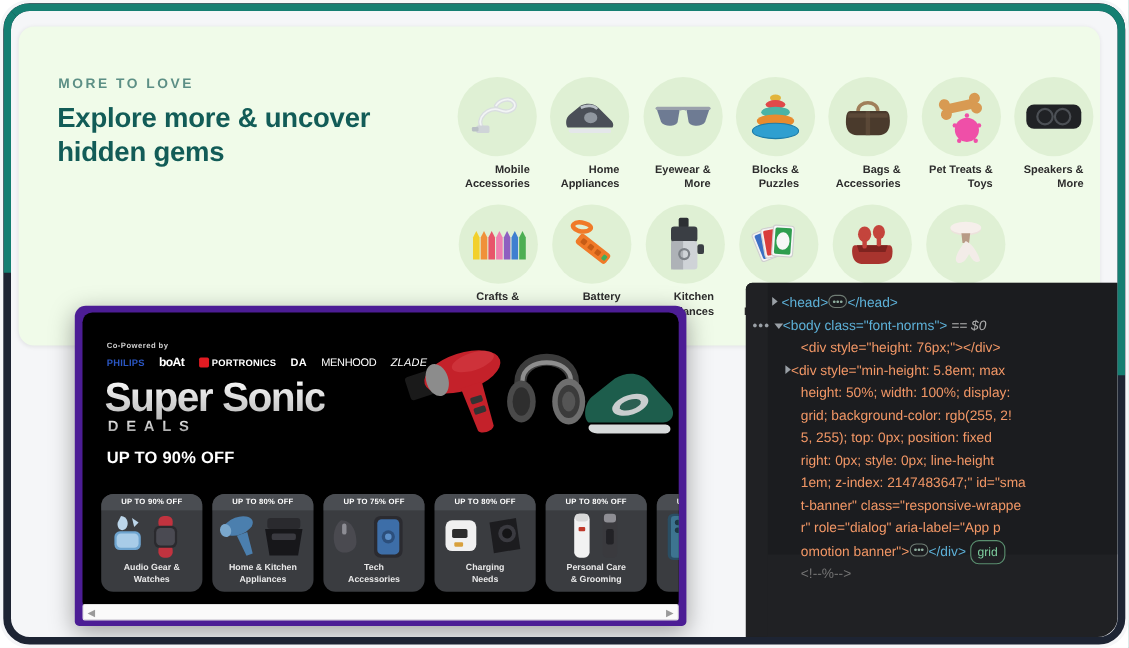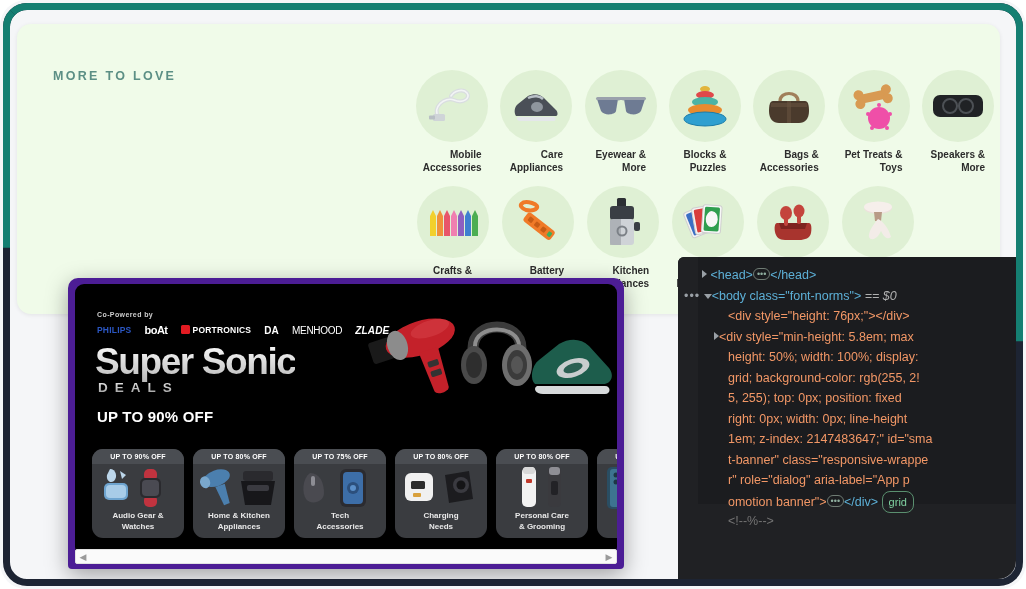--- a/index.html
+++ b/index.html
@@ -133,21 +133,21 @@
     position: absolute; left: 22px; top: 40px;
     display: flex; align-items: center; gap: 13px;
   }
   .brand { font-size: 8.5px; font-weight: 800; letter-spacing: .2px; white-space: nowrap; }
   .b-philips { color: #2b57c4; }
   .b-boat { color: #ffffff; font-size: 11px; font-weight: 700; letter-spacing: -.5px;}
   .b-portronics { color: #ffffff; display:flex; align-items:flex-start; gap:3px; }
   .b-portronics .sq { width:9px;height:9px;background:#e21b22;border-radius:1.5px;display:inline-block; }
   .b-da { color: #ffffff; font-size: 10px; font-weight: 800; }
   .b-menhood { color: #ffffff; font-size: 10px; font-weight: 400; letter-spacing:-.3px;}
-  .b-zlade { color: #ffffff; font-size: 10px; font-weight: 700; font-style: italic; }
+  .b-zlade { color: #ffffff; font-size: 10px; font-weight: 400; font-style: italic; }
 
   .hero-title {
     position: absolute; left: 20px; top: 58px;
     font-size: 37px; font-weight: 800; letter-spacing: -1.4px;
     background: linear-gradient(180deg,#ffffff 0%,#b9b9b9 100%);
     -webkit-background-clip: text; background-clip: text; color: transparent;
     line-height: 40px;
   }
   .hero-sub {
     position: absolute; left: 23px; top: 96px;
@@ -245,20 +245,21 @@
 </head>
 <body>
 
 <div id="frame">
 
   <div id="page">
 
     <section id="more-to-love">
 
       <div class="eyebrow">MORE TO LOVE</div>
+      <h2 class="headline">Explore more &amp; uncover hidden gems</h2>
 
       <div id="cat-grid">
         <div class="cat-row row1">
 
           <div class="cat">
             <div class="cat-circle">
               <svg width="50" height="44" viewBox="0 0 50 44">
                 <path d="M12 33 C4 24, 18 12, 27 16 C36 20, 44 14, 40 9 C36 4, 27 7, 24 12" fill="none" stroke="#d9dde0" stroke-width="4" stroke-linecap="round"></path>
                 <path d="M12 33 C4 24, 18 12, 27 16 C36 20, 44 14, 40 9 C36 4, 27 7, 24 12" fill="none" stroke="#f2f4f5" stroke-width="1.6" stroke-linecap="round"></path>
                 <rect x="6" y="30" width="12" height="7" rx="1.5" fill="#cfd4d8"></rect>
@@ -271,21 +272,21 @@
 
           <div class="cat">
             <div class="cat-circle">
               <svg width="52" height="40" viewBox="0 0 52 40">
                 <path d="M6 30 L46 30 C48 30 48 26 46 24 L34 12 C30 8 24 7 18 10 L8 18 C4 21 4 27 6 30 Z" fill="#4a4f57"></path>
                 <path d="M8 31 L44 31 C46 31 46 35 44 35 L10 35 C7 35 6 32 8 31 Z" fill="#e4e7ea"></path>
                 <ellipse cx="27" cy="21" rx="6" ry="5" fill="#8f969e"></ellipse>
                 <path d="M18 12 C24 9 30 10 33 13" stroke="#b9c0c7" stroke-width="2.5" fill="none"></path>
               </svg>
             </div>
-            <div class="cat-label">Care
+            <div class="cat-label">Home
 Appliances</div>
           </div>
 
           <div class="cat">
             <div class="cat-circle">
               <svg width="54" height="30" viewBox="0 0 54 30">
                 <path d="M3 8 L24 8 L22 20 C21 24 10 25 7 20 Z" fill="#5f6a8a" opacity=".88"></path>
                 <path d="M30 8 L51 8 L47 20 C44 25 33 24 32 20 Z" fill="#5f6a8a" opacity=".88"></path>
                 <rect x="2" y="6" width="50" height="3" rx="1.5" fill="#9aa1ac"></rect>
                 <path d="M24 9 C26 7 28 7 30 9" stroke="#9aa1ac" stroke-width="2.2" fill="none"></path>
@@ -658,21 +659,21 @@
 
         <div class="dl"><span class="dots3">•••</span> <span class="tri tri-d"></span><span class="tok-tag">&lt;body class="font-norms"&gt;</span> <span class="tok-dollar">== $0</span></div>
 
         <div class="dl"><span style="padding-left:44px"></span><span class="tok-val">&lt;div style="height: 76px;"&gt;&lt;/div&gt;</span></div>
 
         <div class="dl"><span style="padding-left:30px"></span><span class="tri tri-r"></span><span class="tok-val">&lt;div style="min-height: 5.8em; max</span></div>
 
         <div class="dl"><span style="padding-left:44px"></span><span class="tok-val">height: 50%; width: 100%; display:</span></div>
         <div class="dl"><span style="padding-left:44px"></span><span class="tok-val">grid; background-color: rgb(255, 2!</span></div>
         <div class="dl"><span style="padding-left:44px"></span><span class="tok-val">5, 255); top: 0px; position: fixed</span></div>
-        <div class="dl"><span style="padding-left:44px"></span><span class="tok-val">right: 0px; width: 0px; line-height</span></div>
+        <div class="dl"><span style="padding-left:44px"></span><span class="tok-val">right: 0px; style: 0px; line-height</span></div>
         <div class="dl"><span style="padding-left:44px"></span><span class="tok-val">1em; z-index: 2147483647;" id="sma</span></div>
         <div class="dl"><span style="padding-left:44px"></span><span class="tok-val">t-banner" class="responsive-wrappe</span></div>
         <div class="dl"><span style="padding-left:44px"></span><span class="tok-val">r" role="dialog" aria-label="App p</span></div>
         <div class="dl"><span style="padding-left:44px"></span><span class="tok-val">omotion banner"&gt;</span><span class="ellipsis-pill">•••</span><span class="tok-tag">&lt;/div&gt;</span> <span class="badge-grid">grid</span></div>
 
         <div class="dl"><span style="padding-left:44px"></span><span class="tok-comment">&lt;!--%--&gt;</span></div>
       </div>
     </div>
 
   </div>

